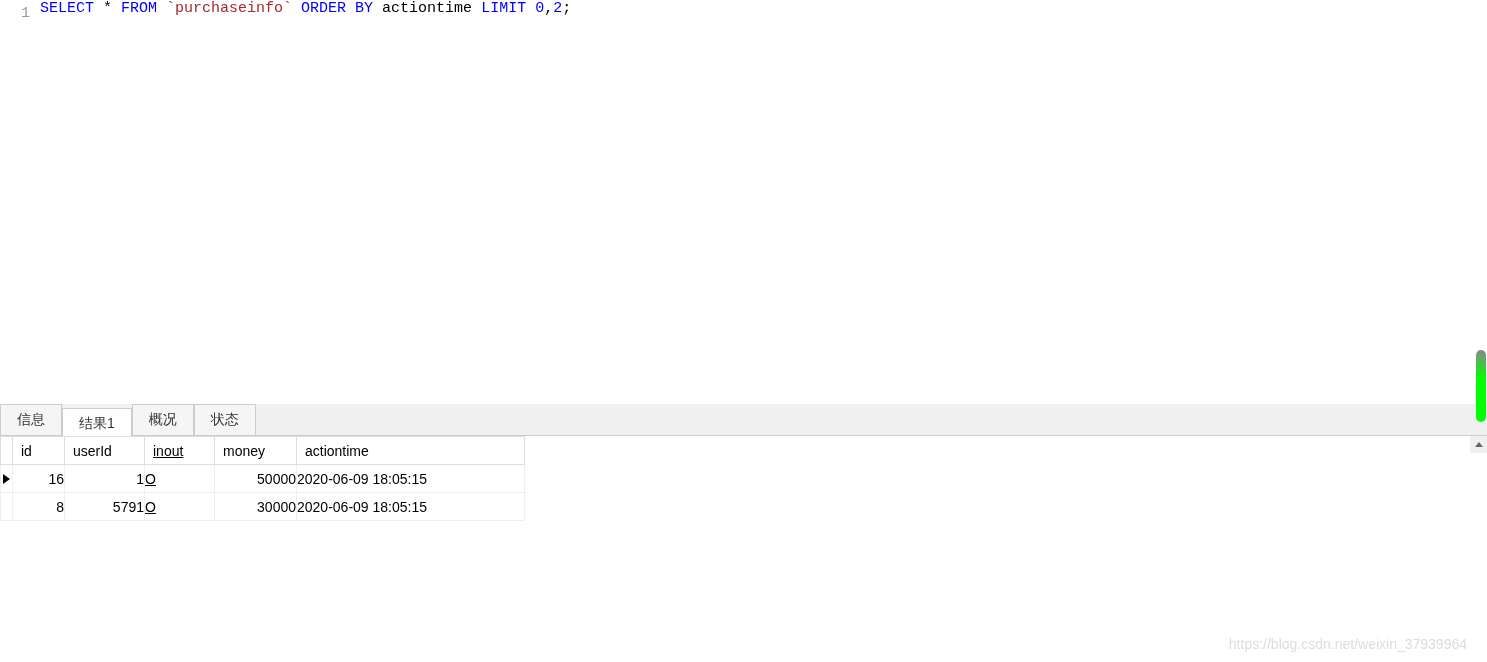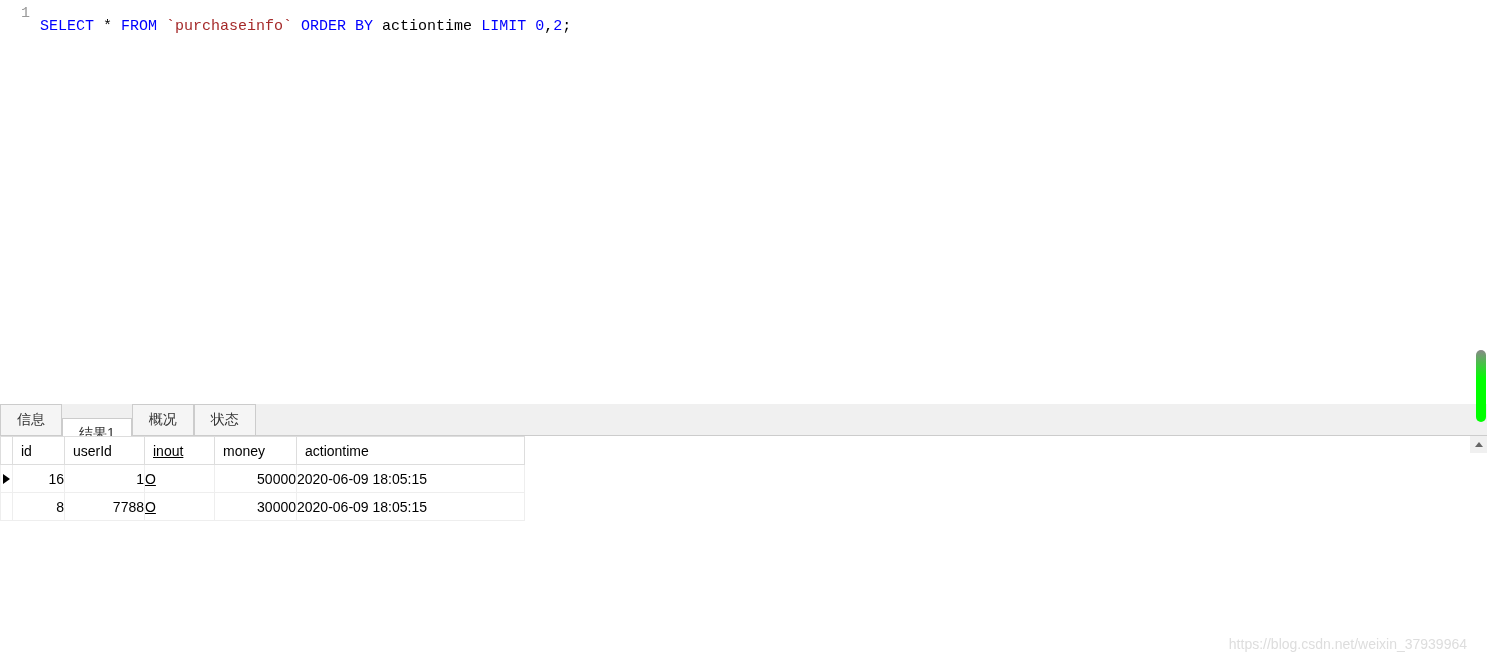--- a/index.html
+++ b/index.html
@@ -27,21 +27,21 @@
       width: 40px;
       text-align: right;
       padding-right: 10px;
       padding-top: 5px;
       color: #999;
       font-family: Consolas, "Courier New", monospace;
       font-size: 15px;
     }
     .code-content {
       flex: 1;
-      padding-top: 18px;
+      padding-top: 0;
       font-family: Consolas, "Courier New", monospace;
       font-size: 15px;
       white-space: pre;
     }
     .kw-blue { color: #0000ff; }
     .kw-black { color: #000; }
     .kw-brown { color: #a52a2a; }
     .kw-number { color: #0000ff; }
     
     .tabs-bar {
@@ -59,21 +59,21 @@
       cursor: pointer;
       font-size: 14px;
       color: #333;
       display: flex;
       align-items: center;
     }
     .tab.active {
       background: #fff;
       border-bottom: 1px solid #fff;
       position: relative;
-      top: 14px;
+      top: 4px;
     }
     
     .results-area {
       position: relative;
       height: calc(662px - 404px - 32px);
       background: #fff;
     }
     .results-table {
       border-collapse: collapse;
       font-size: 14px;
@@ -188,21 +188,21 @@
         <td class="row-indicator"><span class="row-arrow"></span></td>
         <td class="col-id">16</td>
         <td class="col-userid">1</td>
         <td class="col-inout">O</td>
         <td class="col-money">50000</td>
         <td class="col-actiontime">2020-06-09 18:05:15</td>
       </tr>
       <tr>
         <td class="row-indicator"></td>
         <td class="col-id">8</td>
-        <td class="col-userid">7788</td>
+        <td class="col-userid">5791</td>
         <td class="col-inout">O</td>
         <td class="col-money">30000</td>
         <td class="col-actiontime">2020-06-09 18:05:15</td>
       </tr>
     </tbody>
   </table>
   <div class="vscrollbar-results-up">
     <span class="up-arrow"></span>
   </div>
 </div>

